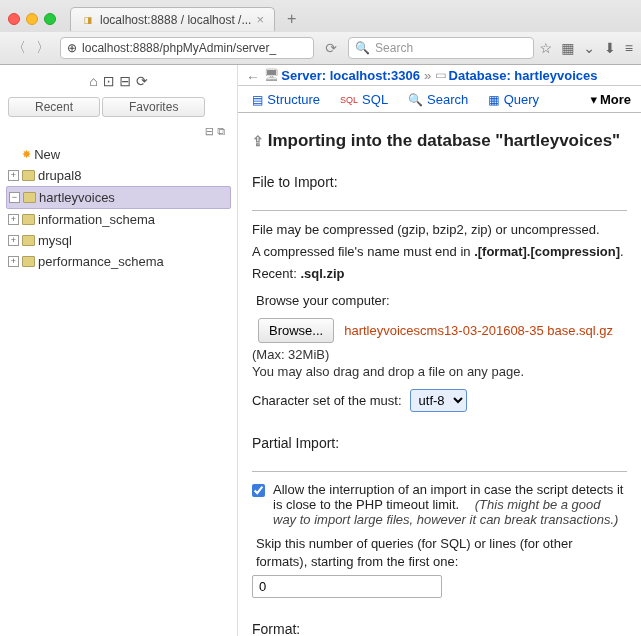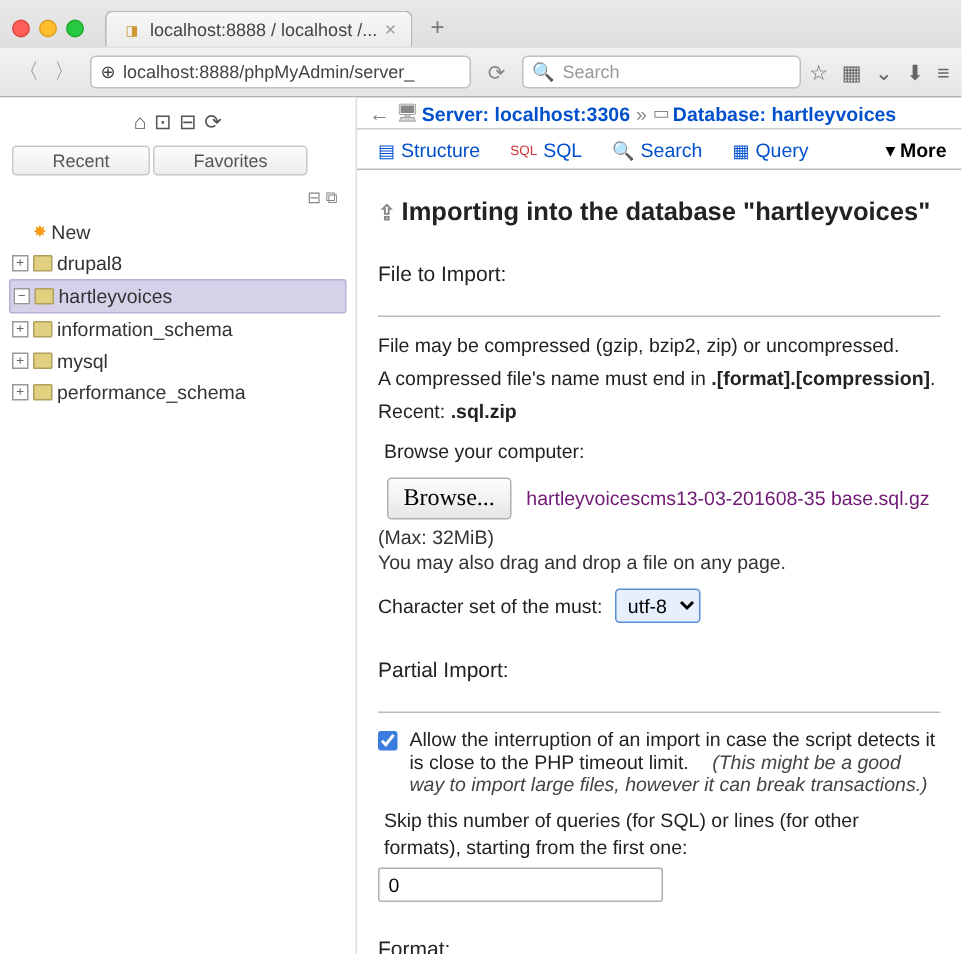--- a/index.html
+++ b/index.html
@@ -57,22 +57,22 @@
 .tab-item .ticon { font-size: 12px; }
 .tab-more { margin-left: auto; display: flex; align-items: center; gap: 3px; padding: 5px 6px; font-size: 13px; color: #000; }
 
 .content { padding: 10px 14px 20px; color: #222; }
 .page-title { font-size: 17px; font-weight: bold; margin: 8px 0 16px; display: flex; align-items: center; gap: 4px; }
 .page-title .pticon { color: #888; font-size: 14px; }
 .section-head { font-size: 14px; font-weight: normal; border-bottom: 1px solid #bbb; padding-bottom: 20px; margin: 23px 0 10px; }
 .info-text { font-size: 13px; line-height: 1.4; margin-bottom: 4px; }
 .sub { margin-left: 4px; margin-top: 8px; }
 .browse-row { display: flex; align-items: center; gap: 10px; margin: 8px 0 4px 2px; }
-.browse-btn { border: 1px solid #b0b0b0; background: linear-gradient(#fdfdfd,#e6e6e6); padding: 4px 10px; border-radius: 3px; font-size: 16px; cursor: pointer; font-family: Liberation Serif, serif; }
-.filename { font-size: 13px; color: #701a75; }
+.browse-btn { border: 1px solid #b0b0b0; background: linear-gradient(#fdfdfd,#e6e6e6); padding: 4px 10px; border-radius: 3px; font-size: 13px; cursor: pointer; }
+.filename { font-size: 13px; color: #c2410c; }
 .small { font-size: 13px; color: #333; margin: 2px 0; }
 .charset-row { display: flex; align-items: center; gap: 8px; margin-top: 10px; }
 select { border: 1px solid #5b8fd6; background: #e6effb; font-size: 13px; padding: 2px 4px; border-radius: 3px; }
 select.wide { width: 200px; }
 .check-row { display: flex; align-items: flex-start; gap: 8px; margin: 8px 0; }
 .check-row input[type=checkbox] { margin-top: 2px; accent-color: #3b7dde; }
 .italic { font-style: italic; color: #444; margin-left: 12px; }
 input.num { width: 190px; border: 1px solid #b0b0b0; padding: 3px 6px; font-size: 13px; border-radius: 2px; }
 </style>
 </head>

